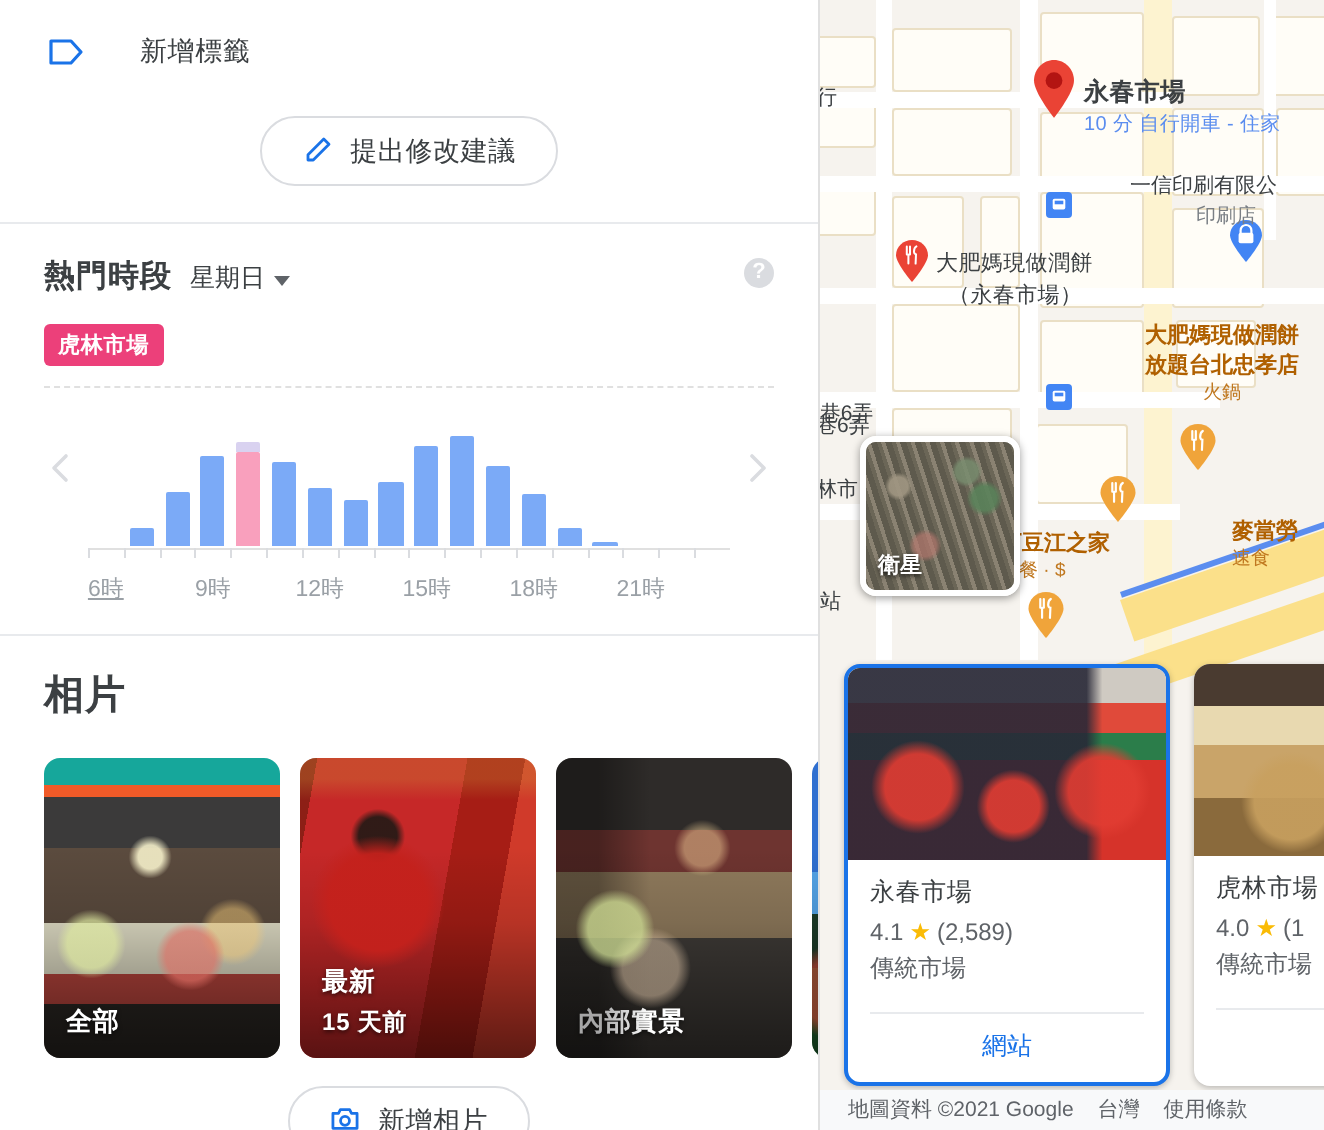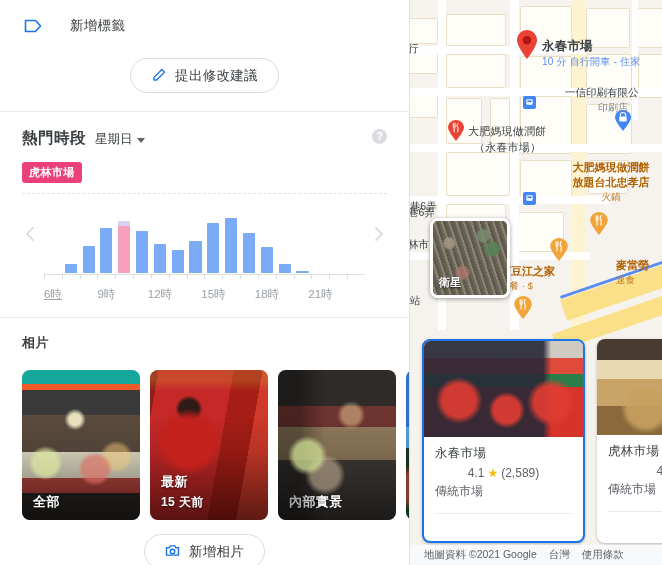--- a/index.html
+++ b/index.html
@@ -58,21 +58,21 @@
   .bar .cap { position: absolute; left: 0; right: 0; bottom: 100%; background: #d9d2f0; border-radius: 1px 1px 0 0; }
   .axis { position: absolute; left: 22px; right: 22px; bottom: 10px; height: 1px; background: #e0e0e0; }
   .ticks { position: absolute; left: 22px; right: 22px; bottom: 6px; height: 5px; display: flex; }
   .tkslot { flex: 1; position: relative; }
   .tkslot i { position: absolute; left: 0; top: 0; width: 1px; height: 5px; background: #dadce0; }
   .xlabels { position: relative; height: 20px; margin: 2px 22px 0; }
   .xlab { position: absolute; font-size: 11.5px; color: #9aa0a6; transform: translateX(-50%); white-space: nowrap; }
 
   
   .photos { padding: 16px 22px 8px; }
-  .ph-title { font-size: 13px; color: #3c4043; font-weight: 700; letter-spacing: .5px; }
+  .ph-title { font-size: 20px; color: #3c4043; font-weight: 700; letter-spacing: .5px; }
   .ph-strip { display: flex; gap: 10px; margin-top: 18px; }
   .ph-card { position: relative; width: 118px; height: 150px; border-radius: 8px; overflow: hidden;
       flex: 0 0 auto; cursor: pointer; }
   .ph-card.wide4 { width: 40px; }
   .ph-card .shade { position: absolute; inset: 0;
       background: linear-gradient(to top, rgba(0,0,0,.55) 0%, rgba(0,0,0,.12) 45%, rgba(0,0,0,0) 70%); }
   .ph-cap { position: absolute; left: 11px; bottom: 9px; color: #fff;
       font-size: 13px; font-weight: 700; text-shadow: 0 1px 2px rgba(0,0,0,.6); letter-spacing: .4px; }
   .ph-cap .sub { font-size: 12px; font-weight: 700; margin-top: 3px; }
   .ph-cap.two { bottom: 9px; }
@@ -149,21 +149,21 @@
       background: radial-gradient(circle at 22% 62%, rgba(225,60,50,.9) 0 12%, rgba(0,0,0,0) 17%),
                   radial-gradient(circle at 52% 72%, rgba(225,60,50,.9) 0 12%, rgba(0,0,0,0) 17%),
                   radial-gradient(circle at 80% 64%, rgba(225,60,50,.9) 0 12%, rgba(0,0,0,0) 17%),
                   linear-gradient(90deg, rgba(40,40,55,.9) 60% 75%, rgba(0,0,0,0) 80%); }
   .pi2 { background: linear-gradient(180deg,#4a3b30 0 22%, #e8d9b0 22% 42%, #c9a469 42% 70%, #8a6a3c 70% 100%); }
   .pi2::after { content:""; position:absolute; inset:0;
       background: radial-gradient(circle at 55% 30%, rgba(240,225,170,.85) 0 13%, rgba(0,0,0,0) 18%),
                   radial-gradient(circle at 30% 72%, rgba(200,160,95,.9) 0 14%, rgba(0,0,0,0) 19%); }
   .pbody { padding: 8px 11px 6px; }
   .pname { font-size: 12.5px; color: #3c4043; letter-spacing: .3px; white-space: nowrap; }
-  .prate { font-size: 12px; color: #5f6368; margin-top: 4px; display: flex; align-items: center; gap: 3px; white-space: nowrap; justify-content: center;}
+  .prate { font-size: 12px; color: #5f6368; margin-top: 4px; display: flex; align-items: center; gap: 3px; white-space: nowrap;}
   .star { color: #fabb05; font-size: 12px; }
   .pcat { font-size: 12px; color: #5f6368; margin-top: 3px; white-space: nowrap;}
   .psep { height: 1px; background: #e8eaed; margin: 7px 11px 0; }
   .plink { text-align: center; color: #1a73e8; font-size: 12.5px; padding: 8px 0 9px; cursor: pointer;}
 
   .attrib { position: absolute; left: 0; right: 0; bottom: 0; height: 20px; background: #f8f9fa;
       display: flex; align-items: center; gap: 12px; padding-left: 14px;
       font-size: 10.5px; color: #5f6368; white-space: nowrap; }
   .attrib .lk { cursor: pointer; }
 </style>
@@ -518,20 +518,21 @@
         <div class="pbody">
           <div class="pname">永春市場</div>
           <div class="prate">
             <span>4.1</span>
             <span class="star">★</span>
             <span>(2,589)</span>
           </div>
           <div class="pcat">傳統市場</div>
         </div>
         <div class="psep"></div>
+        <div class="plink">網站</div>
       </div>
       <div class="pcard">
         <div class="pimg pi2"></div>
         <div class="pbody">
           <div class="pname">虎林市場</div>
           <div class="prate">
             <span>4.0</span>
             <span class="star">★</span>
             <span>(1</span>
           </div>

